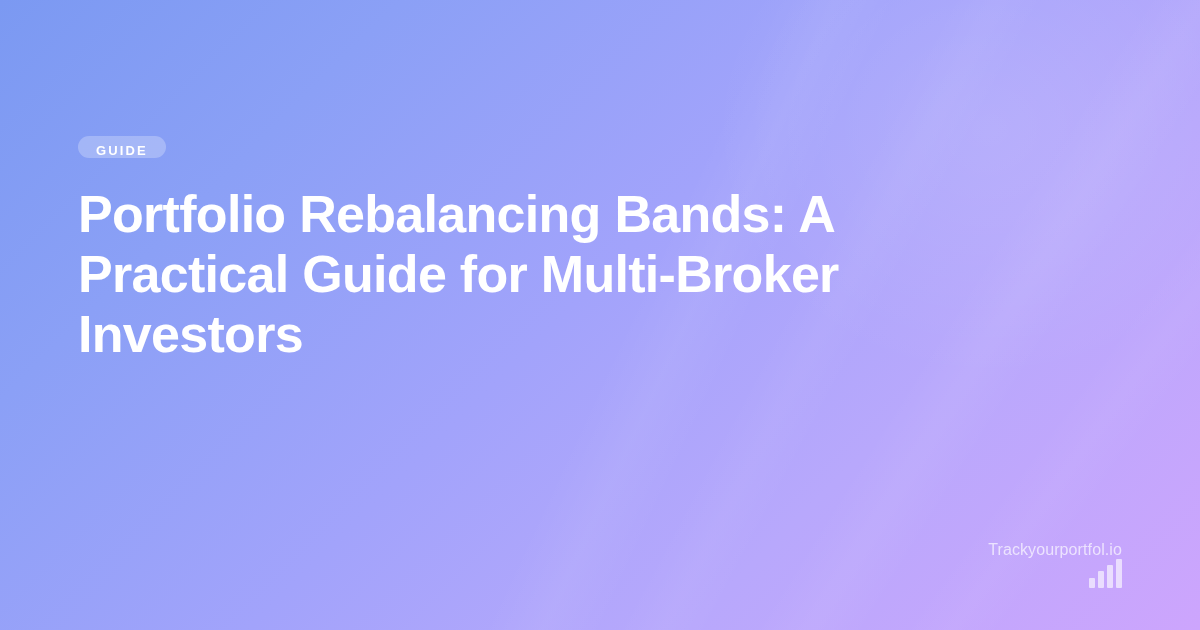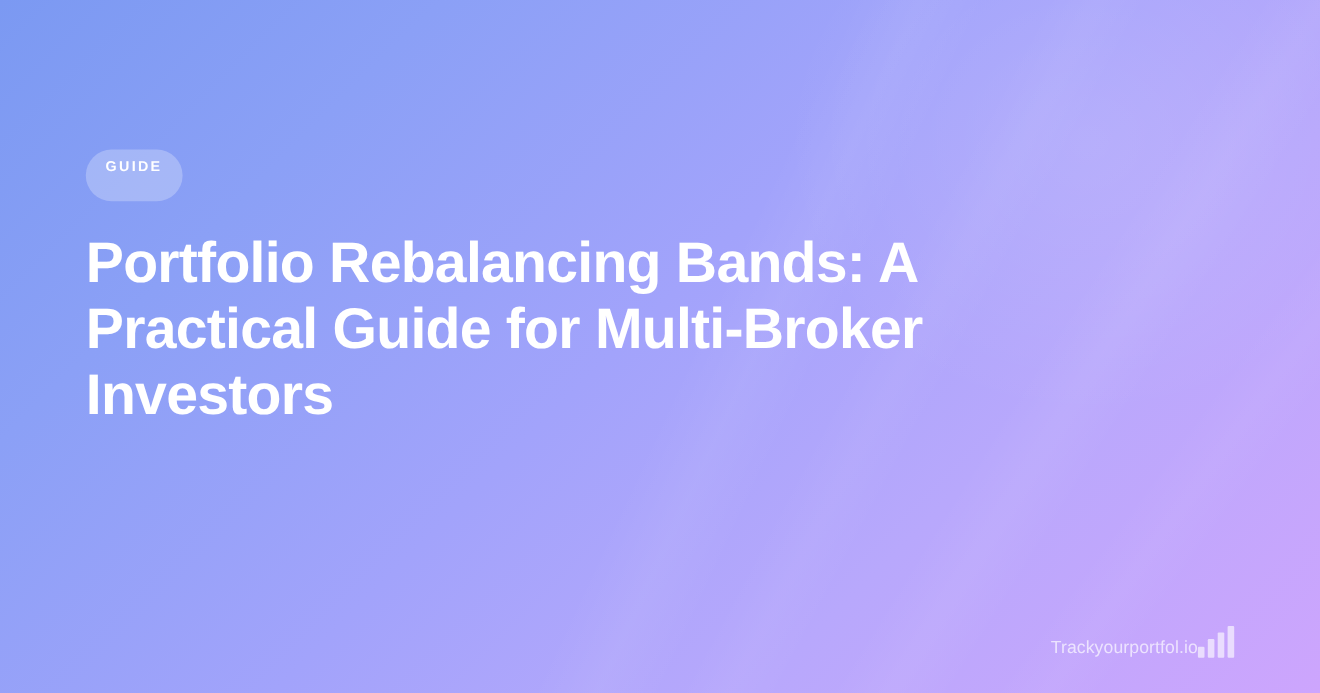--- a/index.html
+++ b/index.html
@@ -65,21 +65,21 @@
 
   .content {
     position: absolute;
     left: 78px;
     top: 136px;
     right: 78px;
   }
 
   .badge {
     display: inline-block;
-    padding: 8px 18px 26px 18px;
+    padding: 8px 18px 1px 18px;
     border-radius: 999px;
     background: rgba(255,255,255,0.26);
     color: #ffffff;
     font-size: 13px;
     font-weight: bold;
     letter-spacing: 2.1px;
     line-height: 1;
     text-transform: uppercase;
     vertical-align: top;
   }
@@ -92,24 +92,25 @@
     font-weight: bold;
     line-height: 1.155;
     letter-spacing: -0.7px;
     white-space: pre-line;
   }
 
   .footer {
     position: absolute;
     left: 78px;
     right: 78px;
-    bottom: 32px;
+    bottom: 42px;
     display: flex;
     align-items: flex-end;
     justify-content: flex-end;
+    flex-direction: column;
   }
 
   .site-name {
     color: rgba(255,255,255,0.68);
     font-size: 16px;
     font-weight: normal;
     letter-spacing: 0.1px;
     line-height: 1;
   }
 

